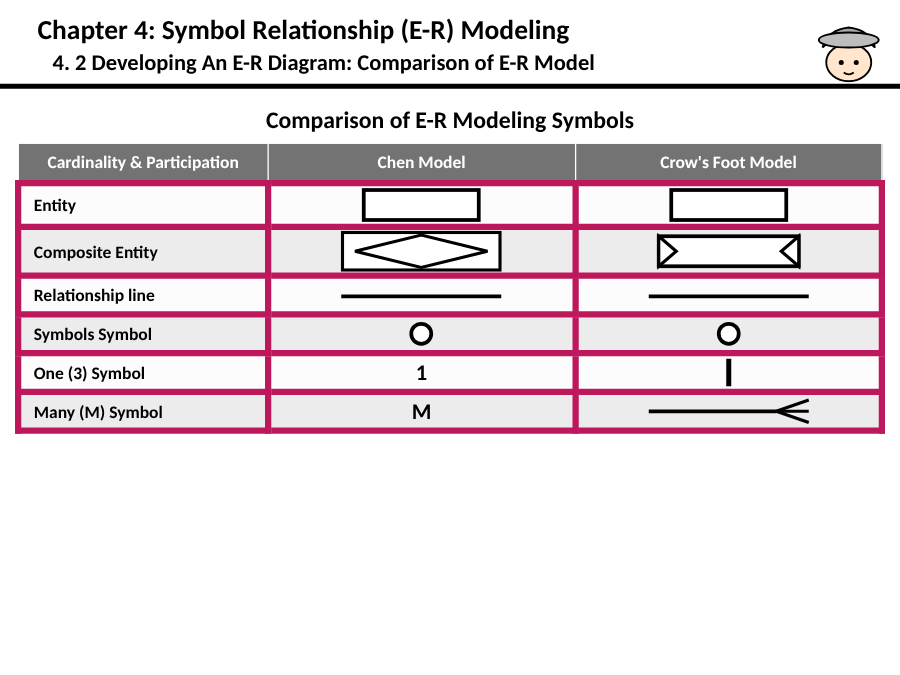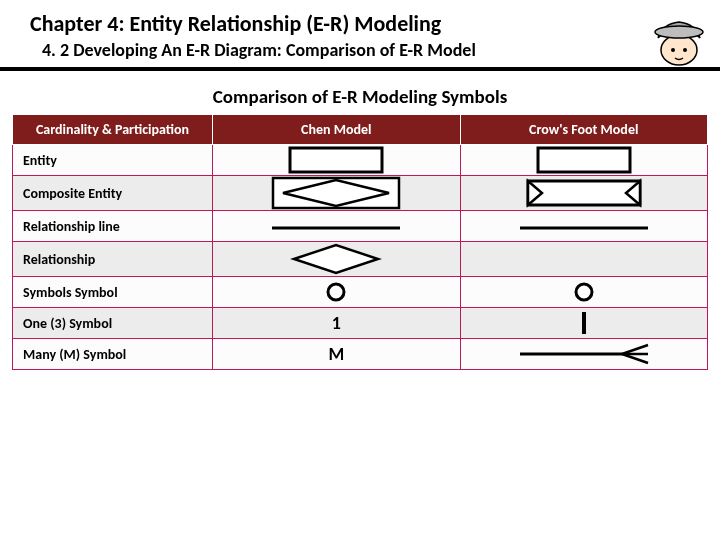--- a/index.html
+++ b/index.html
@@ -40,31 +40,31 @@
     width: 62px;
     height: 56px;
   }
   table {
     width: 696px;
     margin: 0 12px;
     border-collapse: collapse;
     table-layout: fixed;
   }
   th {
-    background: #7f1d1d;
+    background: #737373;
     color: #fff;
     font-size: 14px;
     font-weight: 700;
     padding: 6px 4px;
     border: 1px solid #fff;
     text-align: center;
   }
   th:first-child { width: 200px; }
   td {
-    border: 1px solid #be185d;
+    border: 5px solid #be185d;
     padding: 0;
     height: 31px;
     vertical-align: middle;
     text-align: center;
   }
   tbody tr:nth-child(odd)  td { background: #fcfcfc; }
   tbody tr:nth-child(even) td { background: #ececec; }
   td:first-child {
     text-align: left;
     padding-left: 10px;
@@ -85,21 +85,21 @@
 
 <svg class="avatar" viewBox="0 0 62 56">
   <ellipse cx="35" cy="40" rx="18" ry="15" fill="#ffe6cc" stroke="#000" stroke-width="1.5"></ellipse>
   <path d="M14 28 Q35 6 56 28 Q52 14 35 12 Q18 14 14 28" fill="#a8a8a8" stroke="#000" stroke-width="1.5"></path>
   <ellipse cx="35" cy="22" rx="24" ry="6" fill="#bdbdbd" stroke="#000" stroke-width="1.5"></ellipse>
   <circle cx="29" cy="40" r="2" fill="#000"></circle>
   <circle cx="41" cy="40" r="2" fill="#000"></circle>
   <path d="M31 48 Q35 51 39 48" fill="none" stroke="#000" stroke-width="1.5"></path>
 </svg>
 
-<h1 class="page-title">Chapter 4: Entity Relationship (E-R) Modeling</h1>
+<h1 class="page-title">Chapter 4: Symbol Relationship (E-R) Modeling</h1>
 <h2 class="page-subtitle">4. 2 Developing An E-R Diagram: Comparison of E-R Model</h2>
 <hr class="title-rule">
 
 <div class="table-title">Comparison of E-R Modeling Symbols</div>
 
 <table>
   <thead>
     <tr>
       <th>Cardinality &amp; Participation</th>
       <th>Chen Model</th>
@@ -147,29 +147,20 @@
             <line x1="6" y1="5" x2="134" y2="5" stroke="#000" stroke-width="3"></line>
           </svg>
       </td>
       <td>
         <svg class="sym" width="140" height="10">
             <line x1="6" y1="5" x2="134" y2="5" stroke="#000" stroke-width="3"></line>
           </svg>
       </td>
     </tr>
 
-    <tr>
-      <td>Relationship</td>
-      <td>
-        <svg class="sym" width="100" height="34">
-          <polygon points="8,17 50,3 92,17 50,31" fill="#fff" stroke="#000" stroke-width="2.5"></polygon>
-        </svg>
-      </td>
-      <td></td>
-    </tr>
 
     <tr>
       <td>Symbols Symbol</td>
       <td>
         <svg class="sym" width="24" height="24">
             <circle cx="12" cy="12" r="8" fill="#fff" stroke="#000" stroke-width="3"></circle>
           </svg>
       </td>
       <td>
         <svg class="sym" width="24" height="24">

